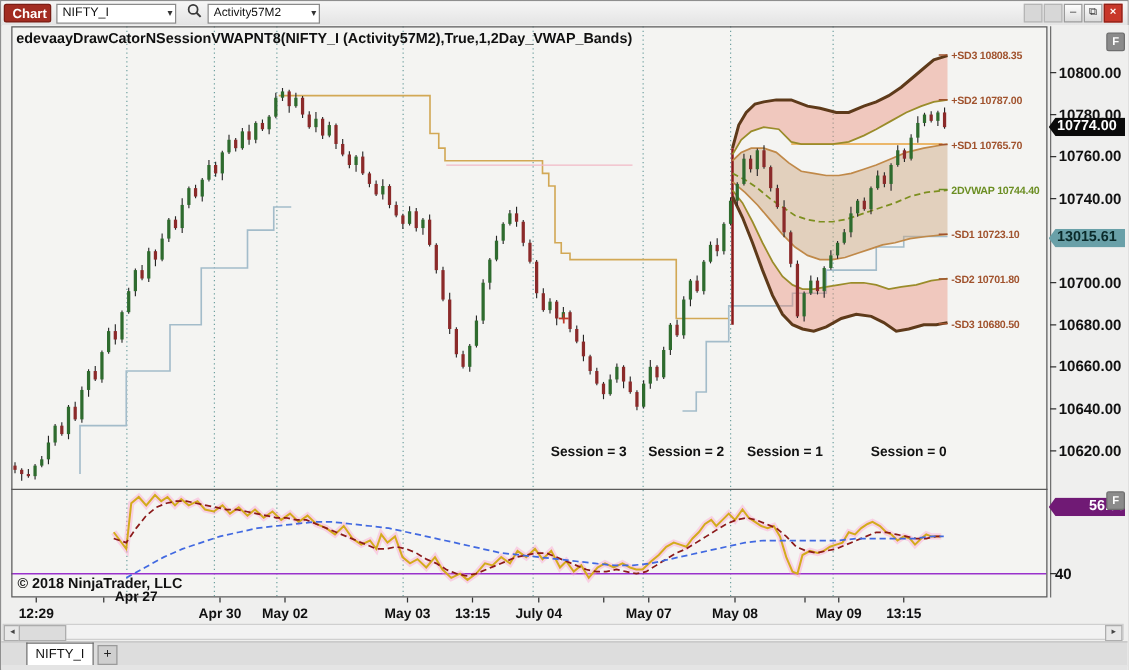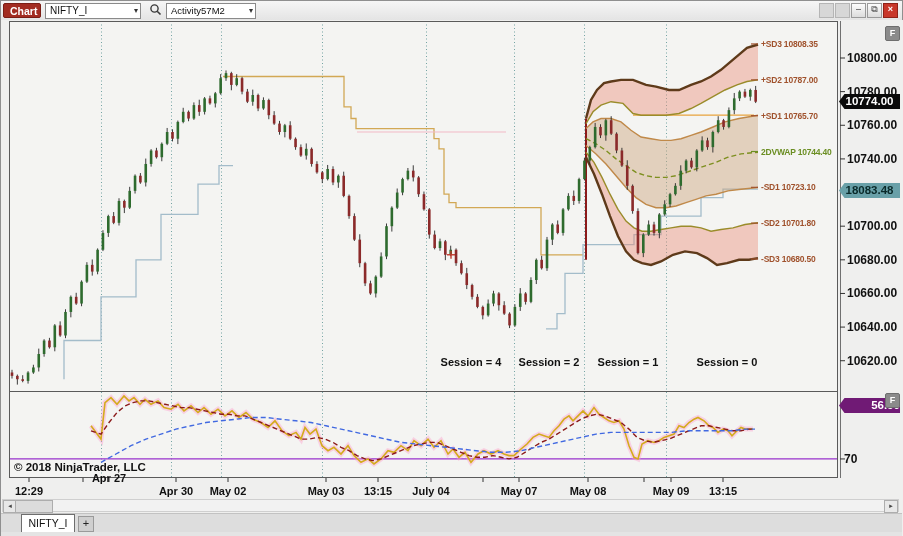--- a/index.html
+++ b/index.html
@@ -417,48 +417,49 @@
   <div id="labels" style="position:absolute;left:0;top:0;width:903px;height:536px;pointer-events:none">
       <div class="lbl price-label" style="left:846px;top:50px">10800.00</div>
       <div class="lbl price-label" style="left:846px;top:84px">10780.00</div>
       <div class="lbl price-label" style="left:846px;top:117px">10760.00</div>
       <div class="lbl price-label" style="left:846px;top:151px">10740.00</div>
       <div class="lbl price-label" style="left:846px;top:218px">10700.00</div>
       <div class="lbl price-label" style="left:846px;top:252px">10680.00</div>
       <div class="lbl price-label" style="left:846px;top:285px">10660.00</div>
       <div class="lbl price-label" style="left:846px;top:319px">10640.00</div>
       <div class="lbl price-label" style="left:846px;top:353px">10620.00</div>
-      <div class="lbl price-label" style="left:843px;top:451px">70</div>
+      <div class="lbl price-label" style="left:843px;top:451px">40</div>
       <div class="lbl xlabel" style="left:28px;top:484px">12:29</div>
       <div class="lbl xlabel" style="left:108px;top:471px">Apr 27</div>
       <div class="lbl xlabel" style="left:175px;top:484px">Apr 30</div>
       <div class="lbl xlabel" style="left:227px;top:484px">May 02</div>
       <div class="lbl xlabel" style="left:325px;top:484px">May 03</div>
       <div class="lbl xlabel" style="left:377px;top:484px">13:15</div>
       <div class="lbl xlabel" style="left:430px;top:484px">July 04</div>
       <div class="lbl xlabel" style="left:518px;top:484px">May 07</div>
       <div class="lbl xlabel" style="left:587px;top:484px">May 08</div>
       <div class="lbl xlabel" style="left:670px;top:484px">May 09</div>
       <div class="lbl xlabel" style="left:722px;top:484px">13:15</div>
-      <div class="lbl session-label" style="left:470px;top:355px">Session = 4</div>
+      <div class="lbl session-label" style="left:470px;top:355px">Session = 3</div>
       <div class="lbl session-label" style="left:548px;top:355px">Session = 2</div>
       <div class="lbl session-label" style="left:627px;top:355px">Session = 1</div>
       <div class="lbl session-label" style="left:726px;top:355px">Session = 0</div>
       <div class="lbl band-label" style="left:760px;top:38px;color:#a0522d">+SD3 10808.35</div>
       <div class="lbl band-label" style="left:760px;top:74px;color:#a0522d">+SD2 10787.00</div>
       <div class="lbl band-label" style="left:760px;top:110px;color:#a0522d">+SD1 10765.70</div>
       <div class="lbl band-label" style="left:760px;top:146px;color:#6b8e23">2DVWAP 10744.40</div>
       <div class="lbl band-label" style="left:760px;top:181px;color:#a0522d">-SD1 10723.10</div>
       <div class="lbl band-label" style="left:760px;top:217px;color:#a0522d">-SD2 10701.80</div>
       <div class="lbl band-label" style="left:760px;top:253px;color:#a0522d">-SD3 10680.50</div>
       <div class="marker" style="top:93px;background:#0a0a0a;color:#ffffff;">10774.00</div>
-      <div class="marker" style="top:182px;background:#69a0a8;color:#0a2a2a;">18083.48</div>
+      <div class="marker" style="top:182px;background:#69a0a8;color:#0a2a2a;">13015.61</div>
       <div class="marker" style="top:397px;background:#701a75;color:#ffffff;text-align:right;">56.90</div>
     </div>
 
+  <div class="lbl" id="chart-title" style="left:12px;top:24px">edevaayDrawCatorNSessionVWAPNT8(NIFTY_I (Activity57M2),True,1,2Day_VWAP_Bands)</div>
   <div class="lbl" id="copyright" style="left:13px;top:460px">© 2018 NinjaTrader, LLC</div>
 
   <div class="fbtn" style="left:884px;top:25px">F</div>
   <div class="fbtn" style="left:884px;top:392px">F</div>
 
   <div id="hscroll">
     <div class="sbtn" style="left:0">◂</div>
     <div id="sthumb"></div>
     <div class="sbtn" style="right:0">▸</div>
   </div>

